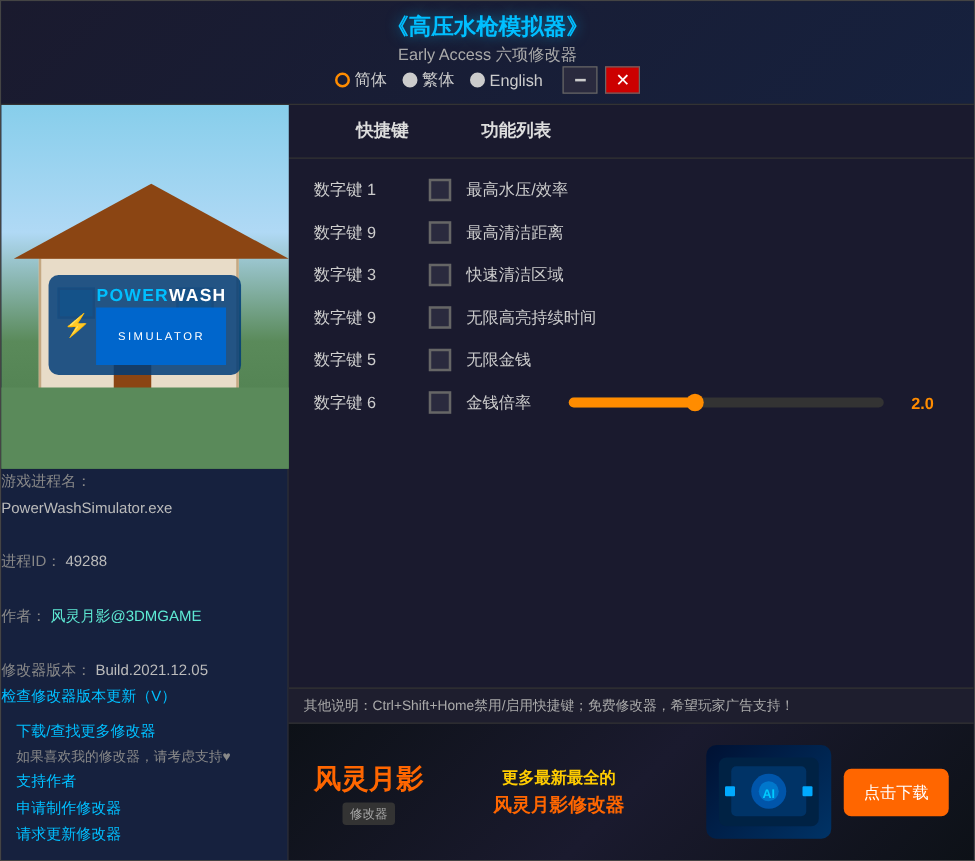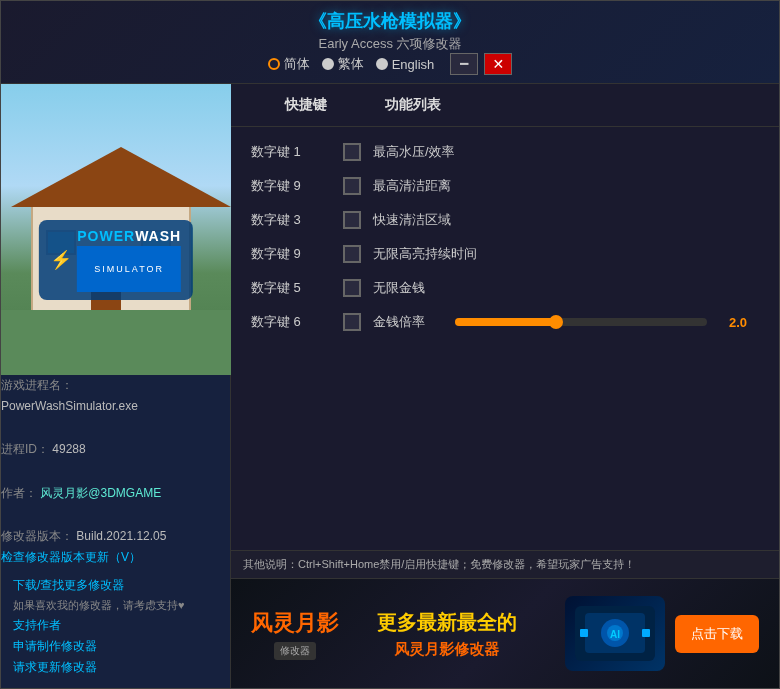--- a/index.html
+++ b/index.html
@@ -330,21 +330,21 @@
       margin-top: 4px;
     }
 
     .ad-text-center {
       flex: 1;
       text-align: center;
       color: #eee;
     }
 
     .ad-text-center .ad-headline {
-      font-size: 20px;
+      font-size: 13px;
       color: #ffcc00;
       font-weight: bold;
       margin-bottom: 4px;
     }
 
     .ad-text-center .ad-subheadline {
       font-size: 15px;
       color: #ff6600;
       font-weight: bold;
     }

